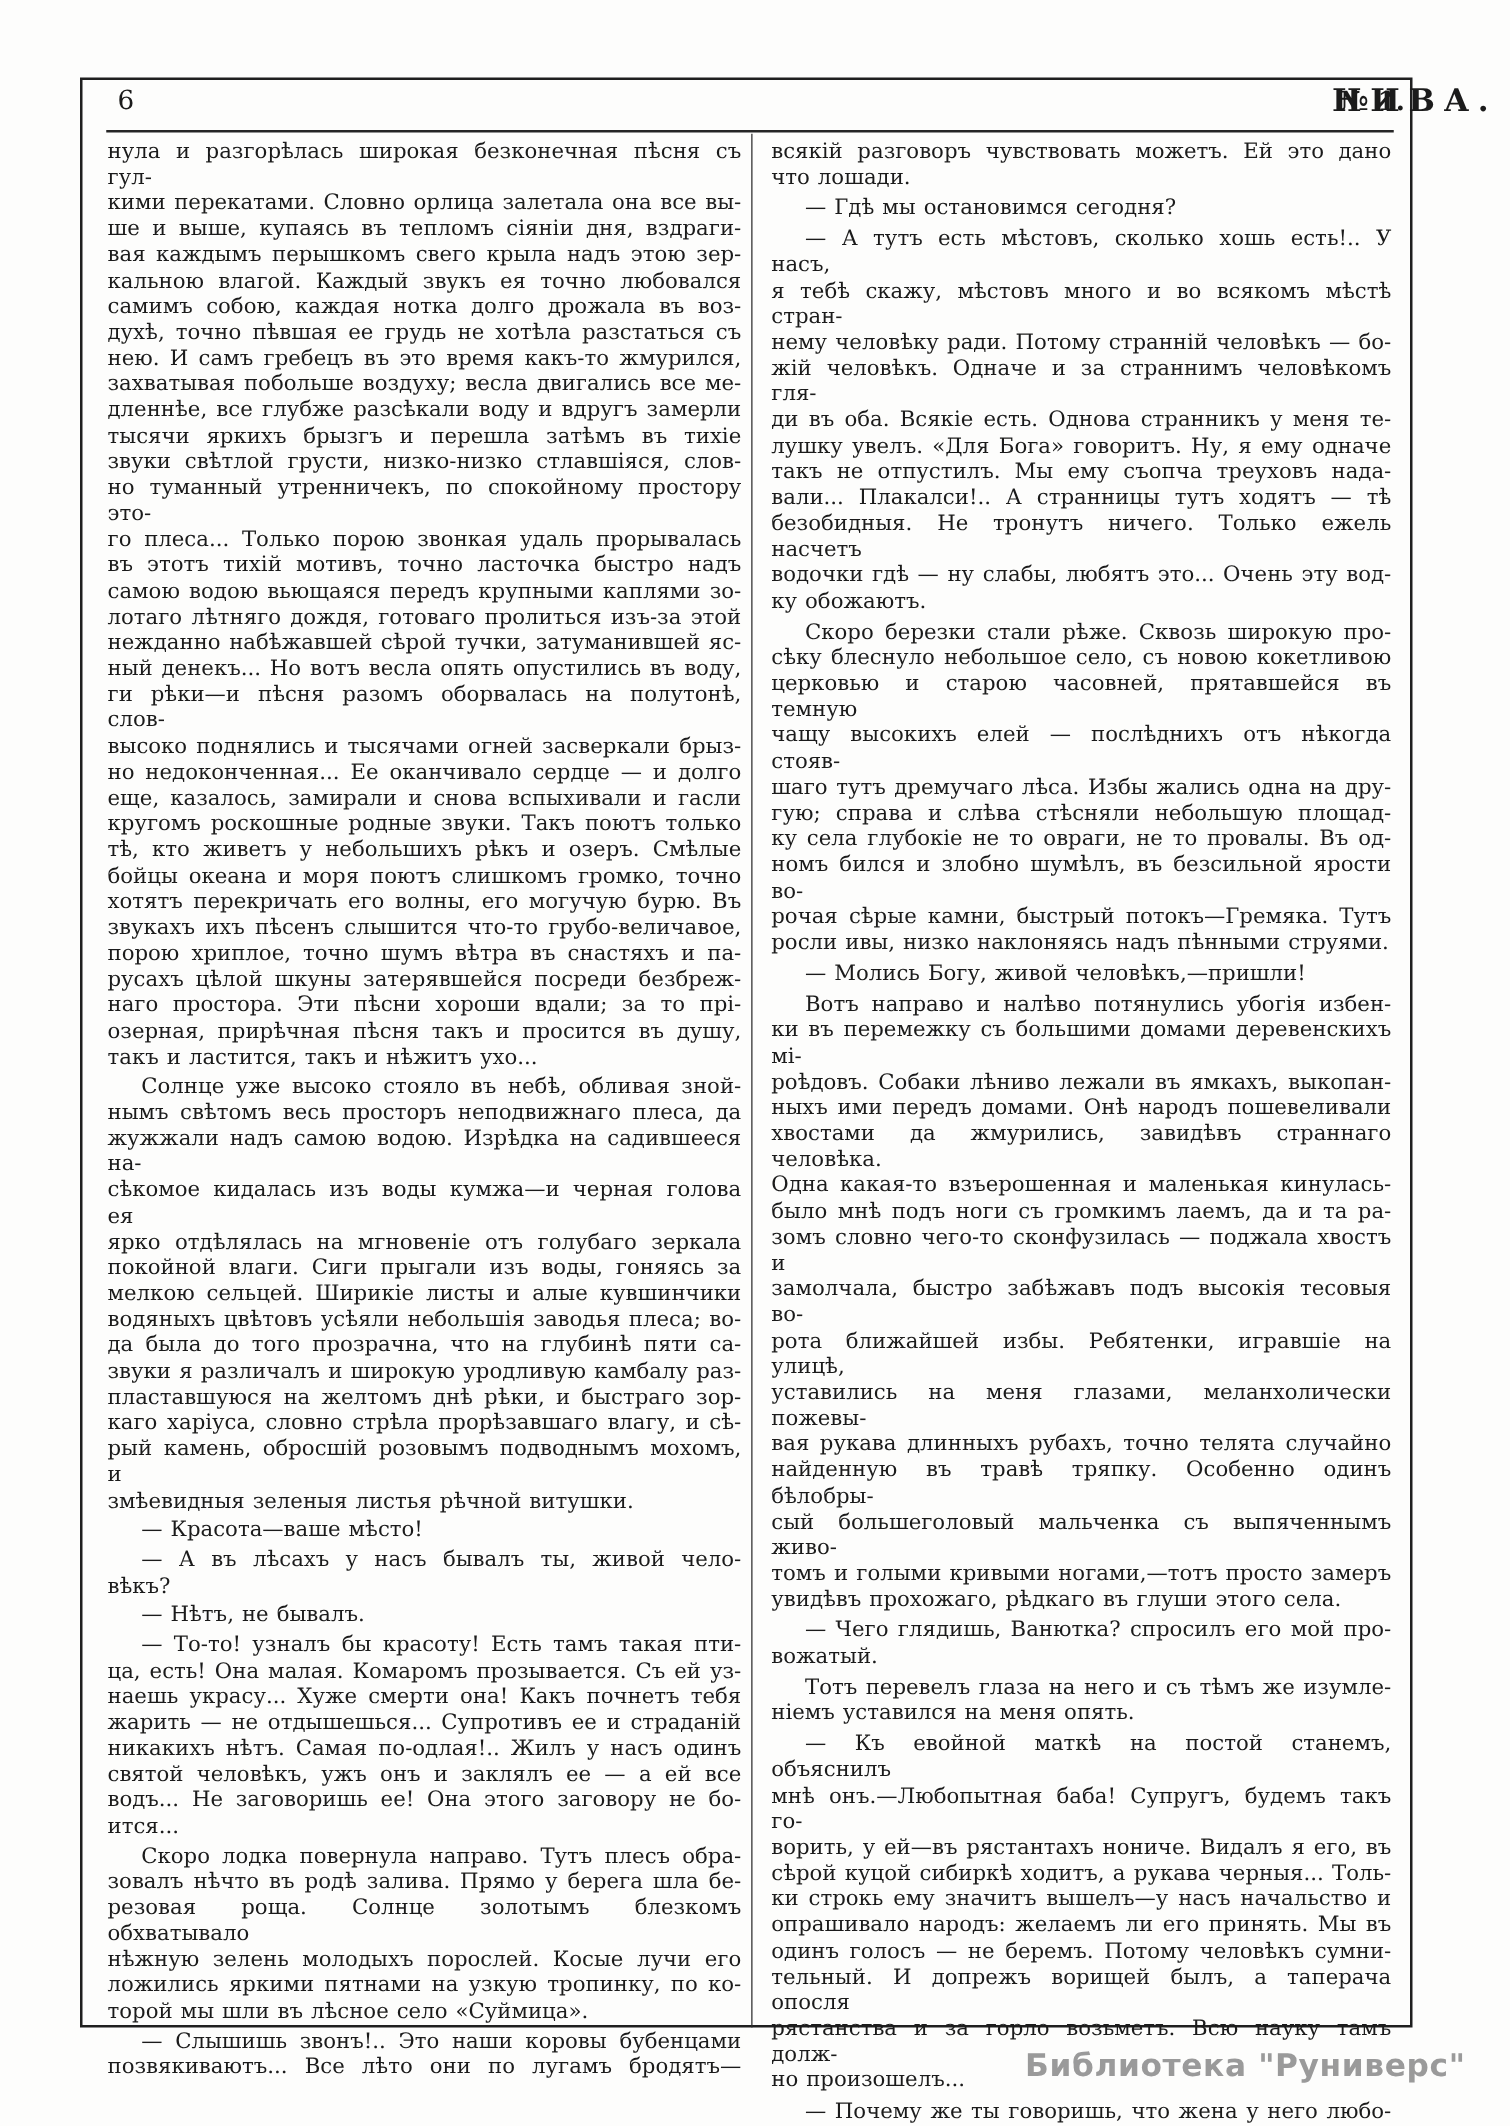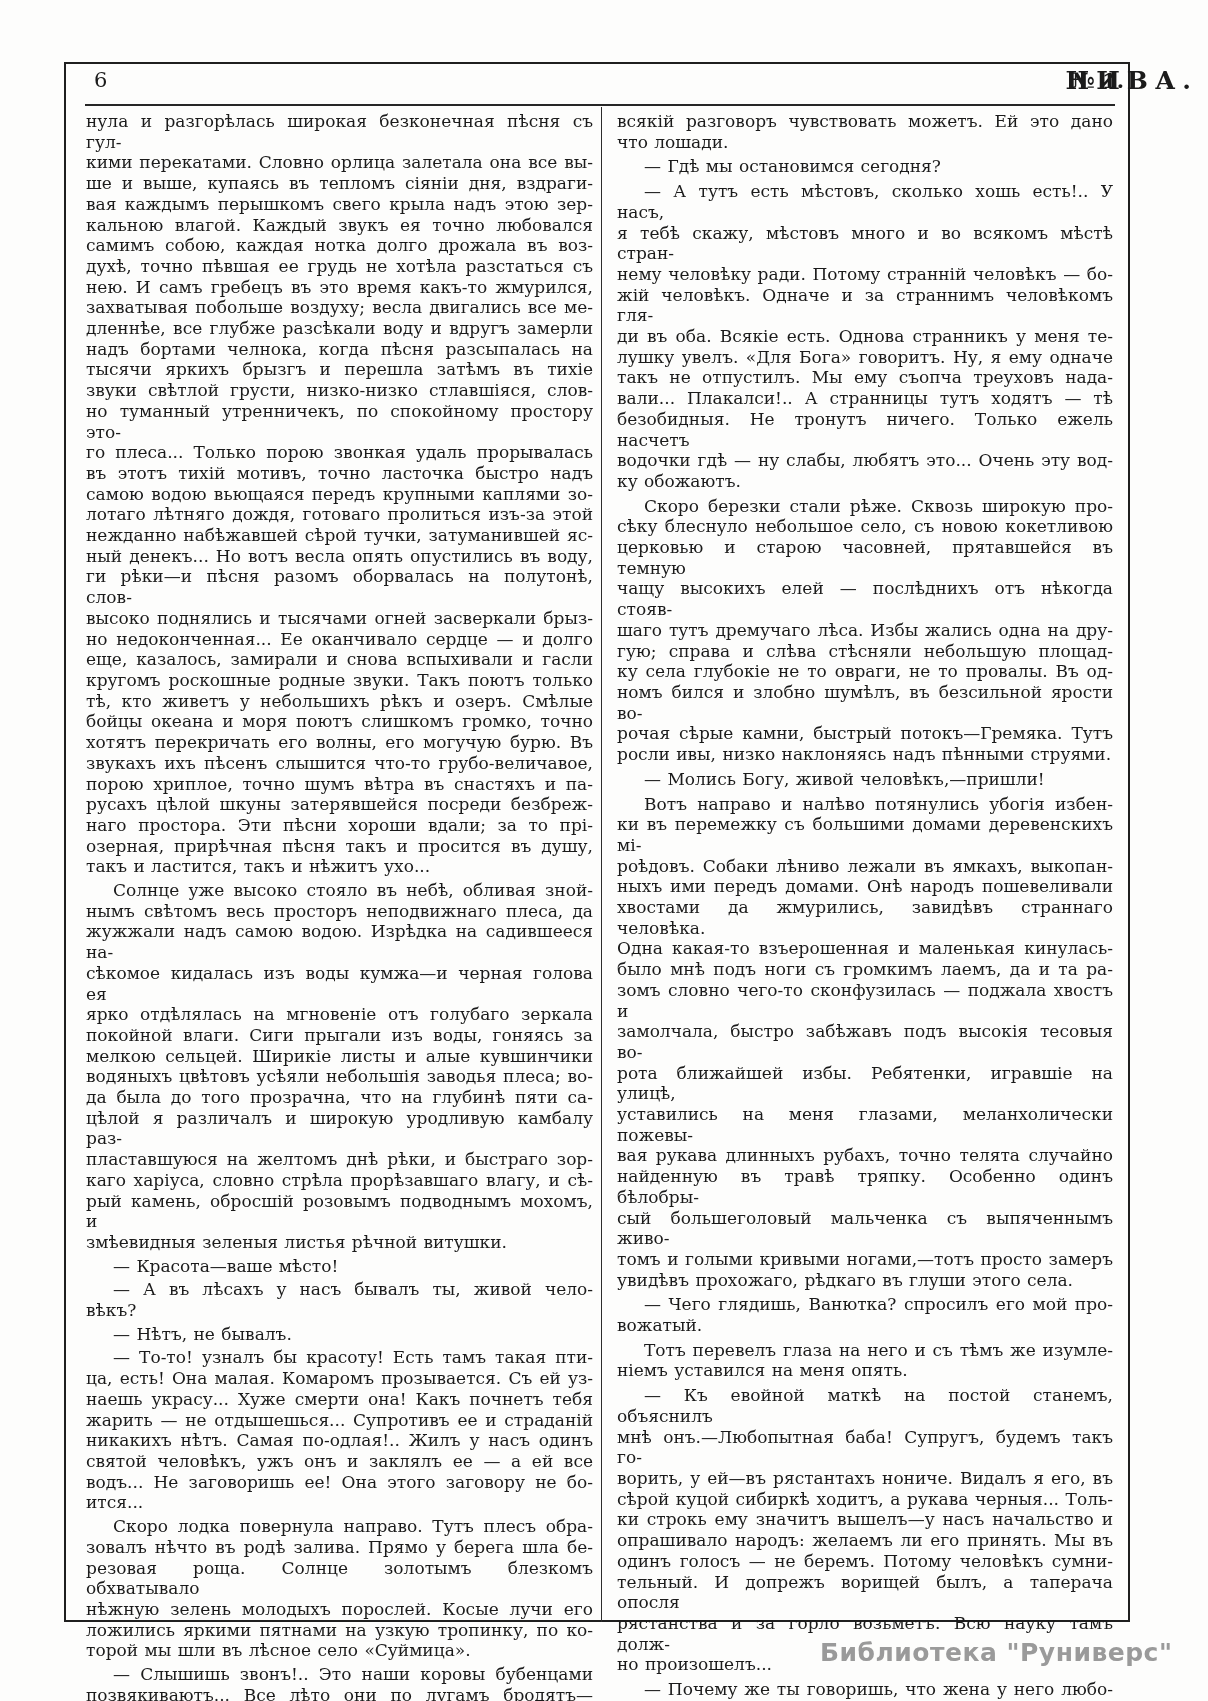--- a/index.html
+++ b/index.html
@@ -69,21 +69,20 @@
       <div class="line">нула и разгорѣлась широкая безконечная пѣсня съ гул-</div>
       <div class="line">кими перекатами. Словно орлица залетала она все вы-</div>
       <div class="line">ше и выше, купаясь въ тепломъ сіяніи дня, вздраги-</div>
       <div class="line">вая каждымъ перышкомъ свего крыла надъ этою зер-</div>
       <div class="line">кальною влагой. Каждый звукъ ея точно любовался</div>
       <div class="line">самимъ собою, каждая нотка долго дрожала въ воз-</div>
       <div class="line">духѣ, точно пѣвшая ее грудь не хотѣла разстаться съ</div>
       <div class="line">нею. И самъ гребецъ въ это время какъ-то жмурился,</div>
       <div class="line">захватывая побольше воздуху; весла двигались все ме-</div>
       <div class="line">дленнѣе, все глубже разсѣкали воду и вдругъ замерли</div>
-      <div class="line">надъ бортами челнока, когда пѣсня разсыпалась на</div>
       <div class="line">тысячи яркихъ брызгъ и перешла затѣмъ въ тихіе</div>
       <div class="line">звуки свѣтлой грусти, низко-низко стлавшіяся, слов-</div>
       <div class="line">но туманный утренничекъ, по спокойному простору это-</div>
       <div class="line">го плеса... Только порою звонкая удаль прорывалась</div>
       <div class="line">въ этотъ тихій мотивъ, точно ласточка быстро надъ</div>
       <div class="line">самою водою вьющаяся передъ крупными каплями зо-</div>
       <div class="line">лотаго лѣтняго дождя, готоваго пролиться изъ-за этой</div>
       <div class="line">нежданно набѣжавшей сѣрой тучки, затуманившей яс-</div>
       <div class="line">ный денекъ... Но вотъ весла опять опустились въ воду,</div>
       <div class="line">ги рѣки—и пѣсня разомъ оборвалась на полутонѣ, слов-</div>
@@ -104,21 +103,21 @@
     <div class="paragraph indent">
       <div class="line">Солнце уже высоко стояло въ небѣ, обливая зной-</div>
       <div class="line">нымъ свѣтомъ весь просторъ неподвижнаго плеса, да</div>
       <div class="line">жужжали надъ самою водою. Изрѣдка на садившееся на-</div>
       <div class="line">сѣкомое кидалась изъ воды кумжа—и черная голова ея</div>
       <div class="line">ярко отдѣлялась на мгновеніе отъ голубаго зеркала</div>
       <div class="line">покойной влаги. Сиги прыгали изъ воды, гоняясь за</div>
       <div class="line">мелкою сельцей. Ширикіе листы и алые кувшинчики</div>
       <div class="line">водяныхъ цвѣтовъ усѣяли небольшія заводья плеса; во-</div>
       <div class="line">да была до того прозрачна, что на глубинѣ пяти са-</div>
-      <div class="line">цѣлой я различалъ и широкую уродливую камбалу раз-</div>
+      <div class="line">звуки я различалъ и широкую уродливую камбалу раз-</div>
       <div class="line">пластавшуюся на желтомъ днѣ рѣки, и быстраго зор-</div>
       <div class="line">каго харіуса, словно стрѣла прорѣзавшаго влагу, и сѣ-</div>
       <div class="line">рый камень, обросшій розовымъ подводнымъ мохомъ, и</div>
       <div class="line last">змѣевидныя зеленыя листья рѣчной витушки.</div>
     </div>
     <div class="paragraph indent">
       <div class="line last">— Красота—ваше мѣсто!</div>
     </div>
     <div class="paragraph indent">
       <div class="line">— А въ лѣсахъ у насъ бывалъ ты, живой чело-</div>

